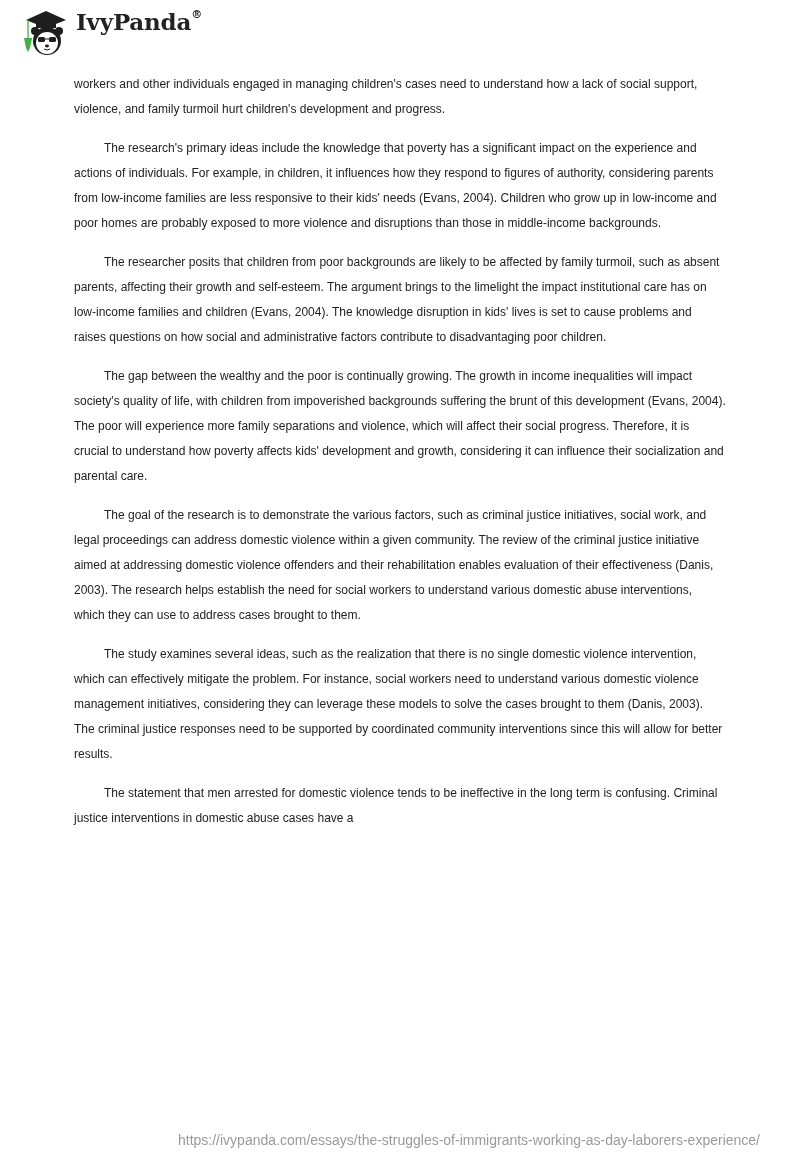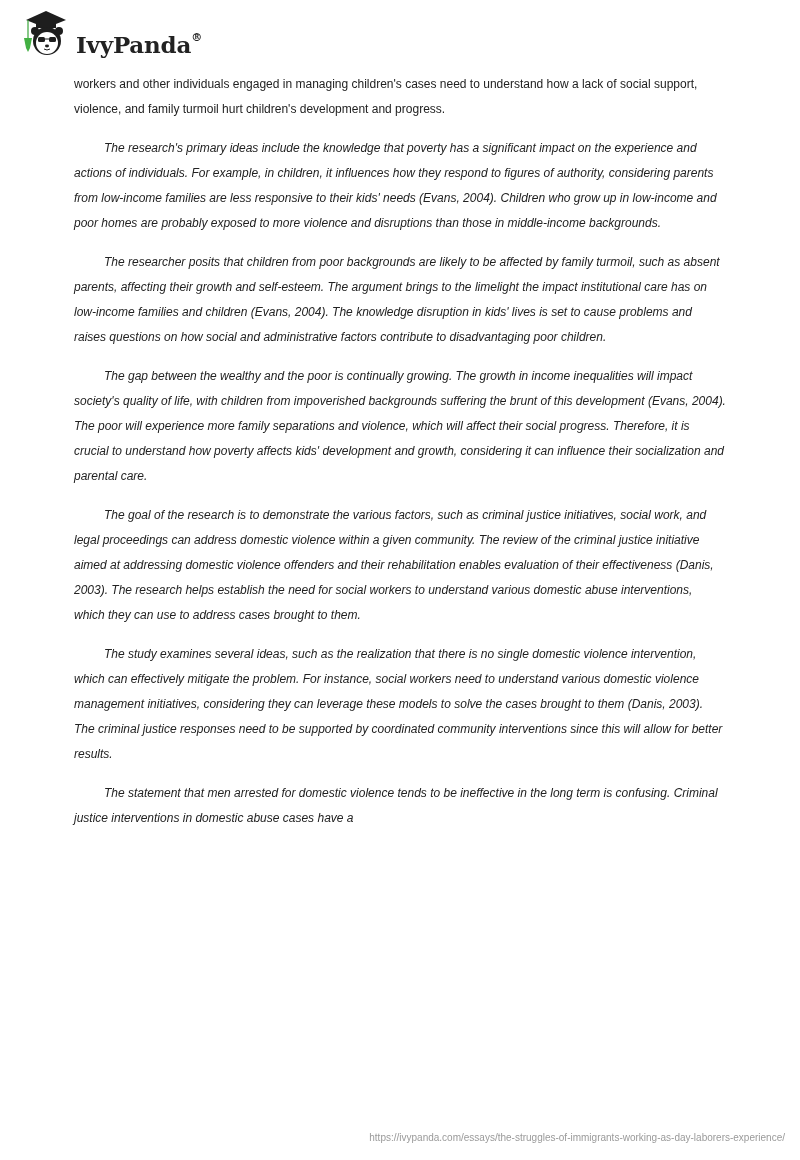--- a/index.html
+++ b/index.html
@@ -1,29 +1,29 @@
 <!DOCTYPE html>
 <html><head>
 <meta charset="utf-8">
 <style>
   * { margin: 0; padding: 0; box-sizing: border-box; }
   html, body { width: 800px; height: 1160px; background: #ffffff; overflow: hidden; }
   body { position: relative; font-family: "Liberation Sans", sans-serif; color: #222222; }
 
   .header { position: absolute; left: 0; top: 0; width: 800px; height: 60px; }
-  .logo { position: absolute; left: 16px; top: 8px; display: flex; align-items: flex-end; }
+  .logo { position: absolute; left: 16px; top: 8px; display: flex; align-items: flex-start; }
   .logo-mark { width: 58px; height: 50px; }
   .logo-text { font-family: "DejaVu Serif", serif; font-weight: bold; font-size: 23px; color: #222; margin-left: 2px; letter-spacing: -0.2px; }
   .logo-text sup { font-size: 11px; vertical-align: super; position: relative; top: -3px; }
   .doc-title { position: absolute; right: 34px; top: 15px; font-size: 13px; color: #7a7a7a; white-space: nowrap; }
 
   .content { position: absolute; left: 74px; top: 72px; width: 652px; }
   .para { font-size: 12px; line-height: 25px; color: #222; margin-bottom: 14px; }
-  .para.indent { text-indent: 30px; font-style: italic; }
-  .footer-url { position: absolute; right: 15px; top: 1132px; font-size: 10px; color: #9a9a9a; white-space: nowrap; }
+  .para.indent { text-indent: 30px; }
+  .footer-url { position: absolute; right: 40px; top: 1132px; font-size: 14px; color: #9a9a9a; white-space: nowrap; }
 </style>
 </head>
 <body>
 
 <div class="header">
   <div class="logo">
     <svg class="logo-mark" viewBox="0 0 58 50">
 
       <polygon points="10,12 30,3 50,12 30,20" fill="#1e1e1e"></polygon>
       <rect x="20" y="13" width="20" height="7" fill="#1e1e1e"></rect>

